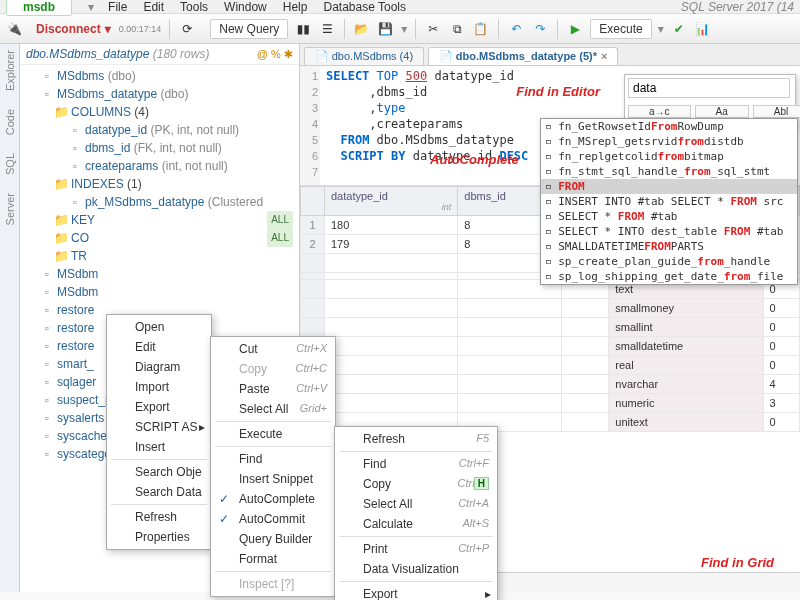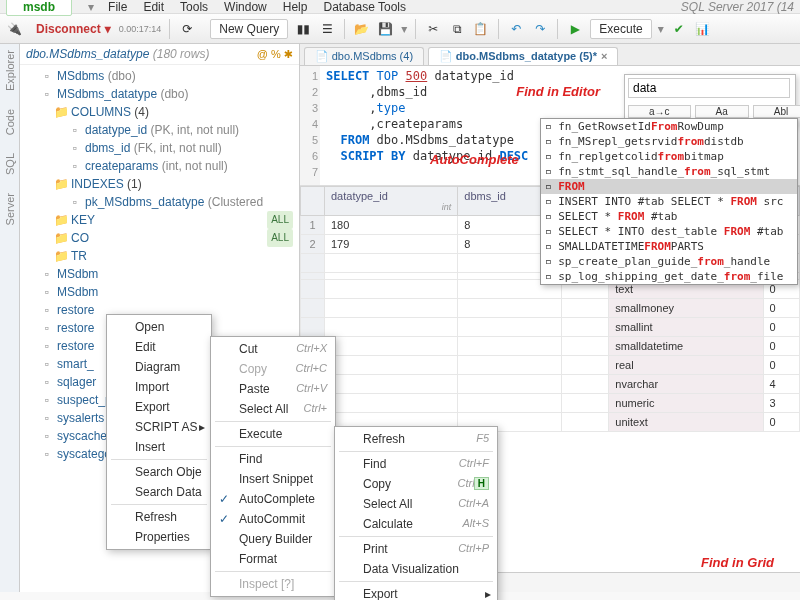--- a/index.html
+++ b/index.html
@@ -355,21 +355,21 @@
     <div class="item">Search Obje</div>
     <div class="item">Search Data</div>
     <hr>
     <div class="item">Refresh</div>
     <div class="item">Properties</div>
   </div>
 <div class="ctxmenu" id="ctx2" style="left:210px; top:336px; width:126px;">
     <div class="item">Cut<span class="sc">Ctrl+X</span></div>
     <div class="item dis">Copy<span class="sc">Ctrl+C</span></div>
     <div class="item">Paste<span class="sc">Ctrl+V</span></div>
-    <div class="item">Select All<span class="sc">Ctrl+</span></div>
+    <div class="item">Select All<span class="sc">Grid+</span></div>
     <hr>
     <div class="item">Execute</div>
     <hr>
     <div class="item">Find</div>
     <div class="item">Insert Snippet</div>
     <div class="item chk">AutoComplete</div>
     <div class="item chk">AutoCommit</div>
     <div class="item">Query Builder</div>
     <div class="item">Format</div>
     <hr>

